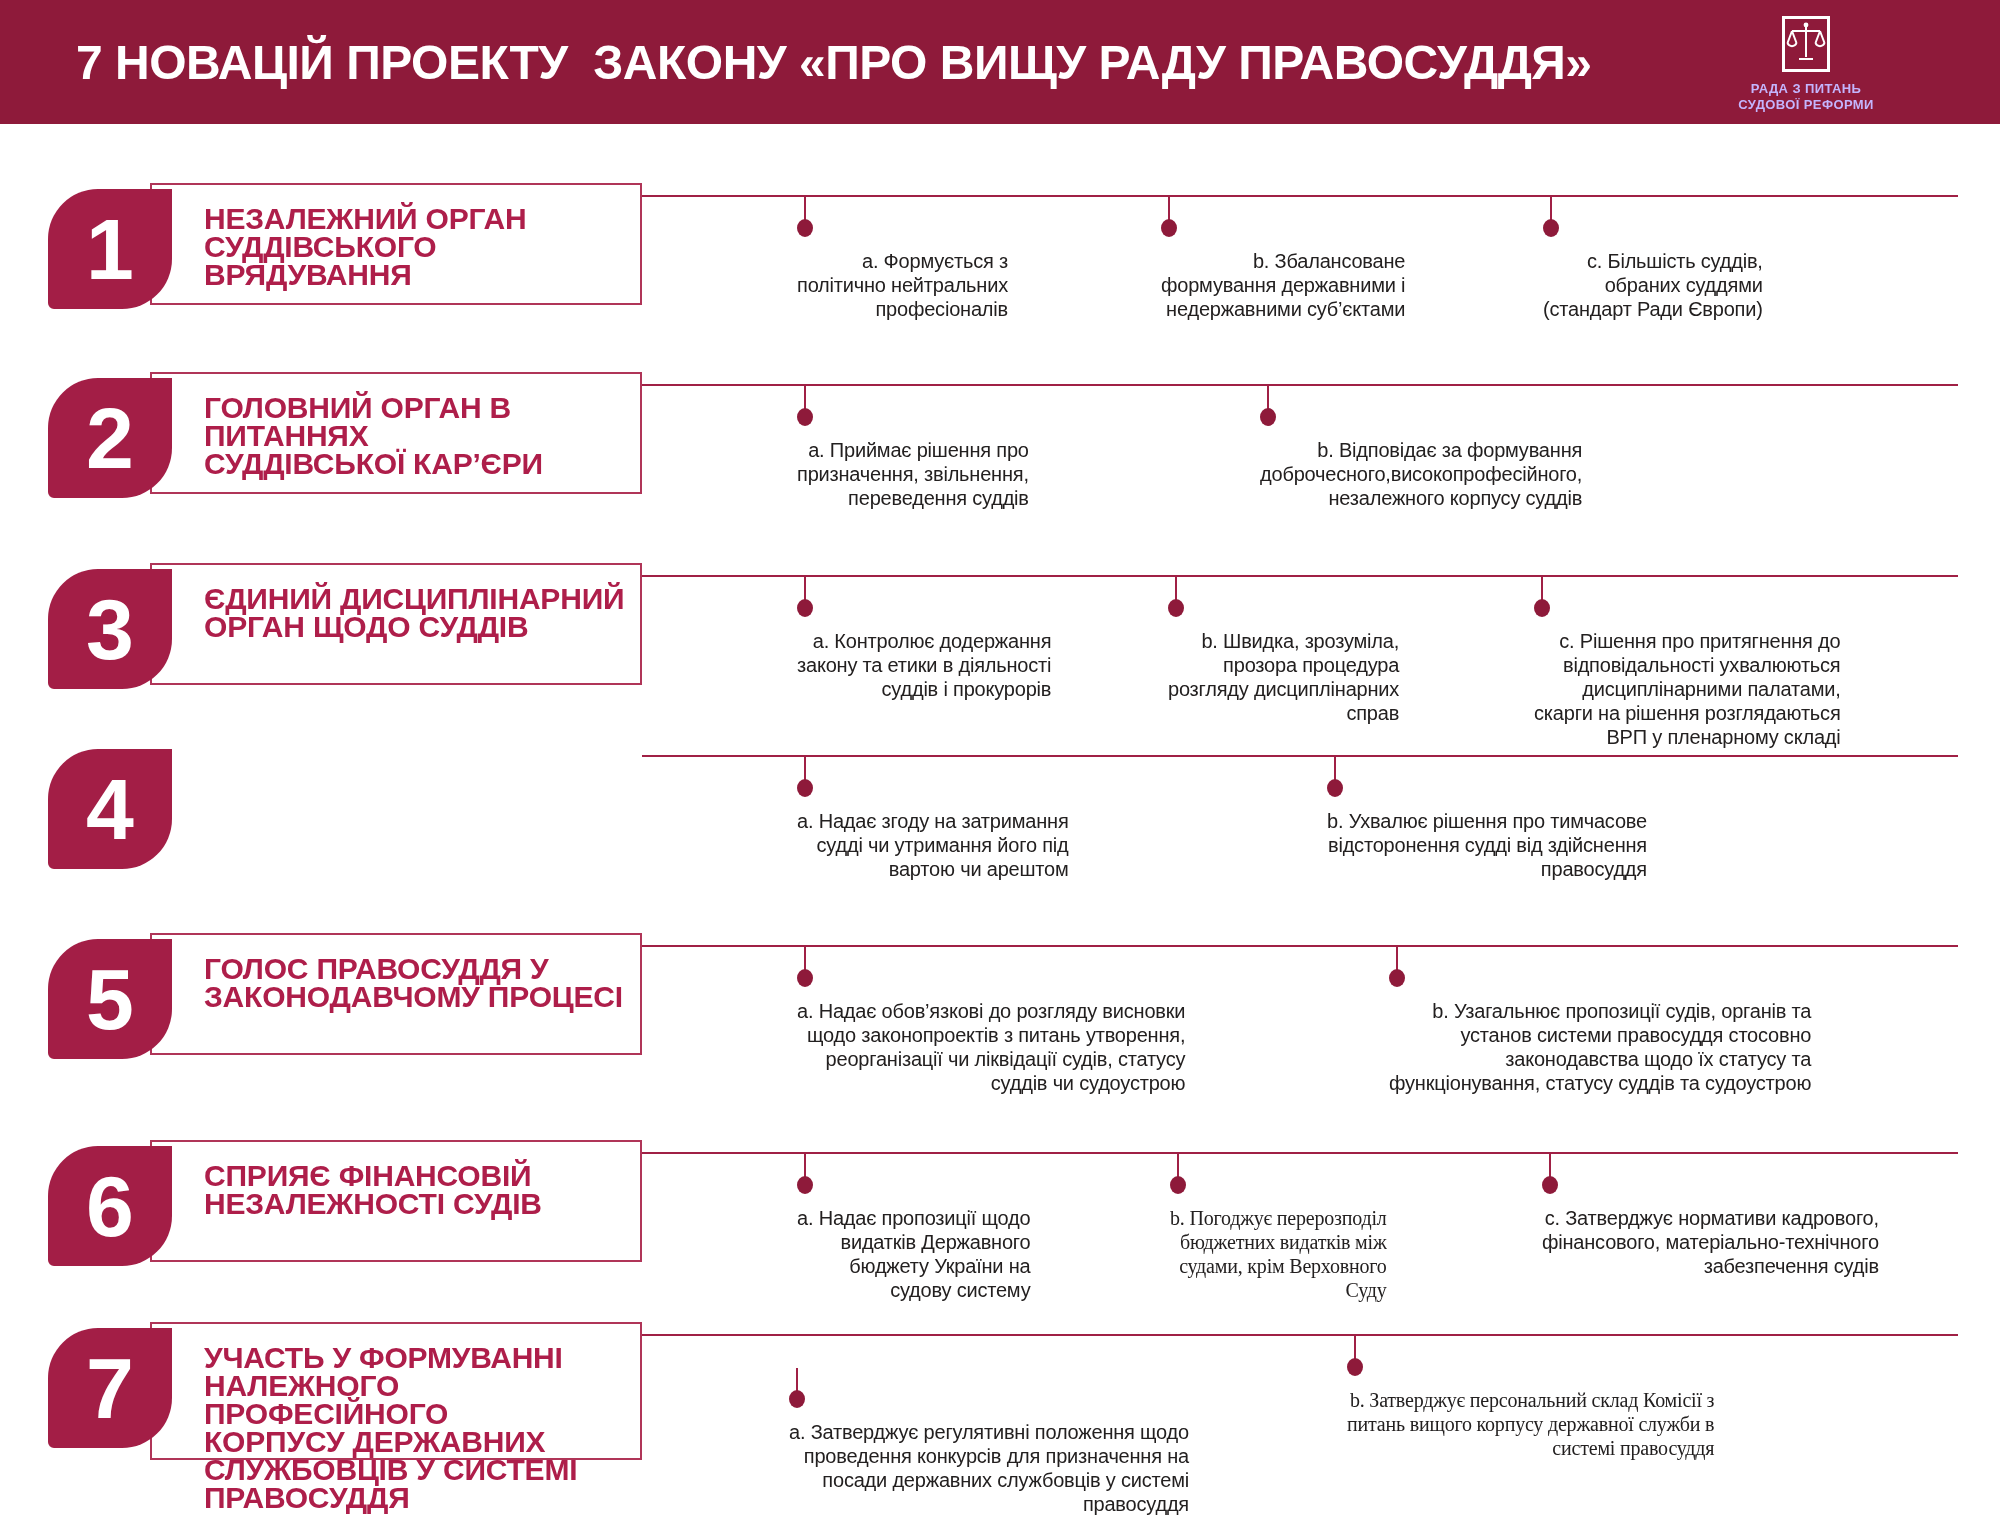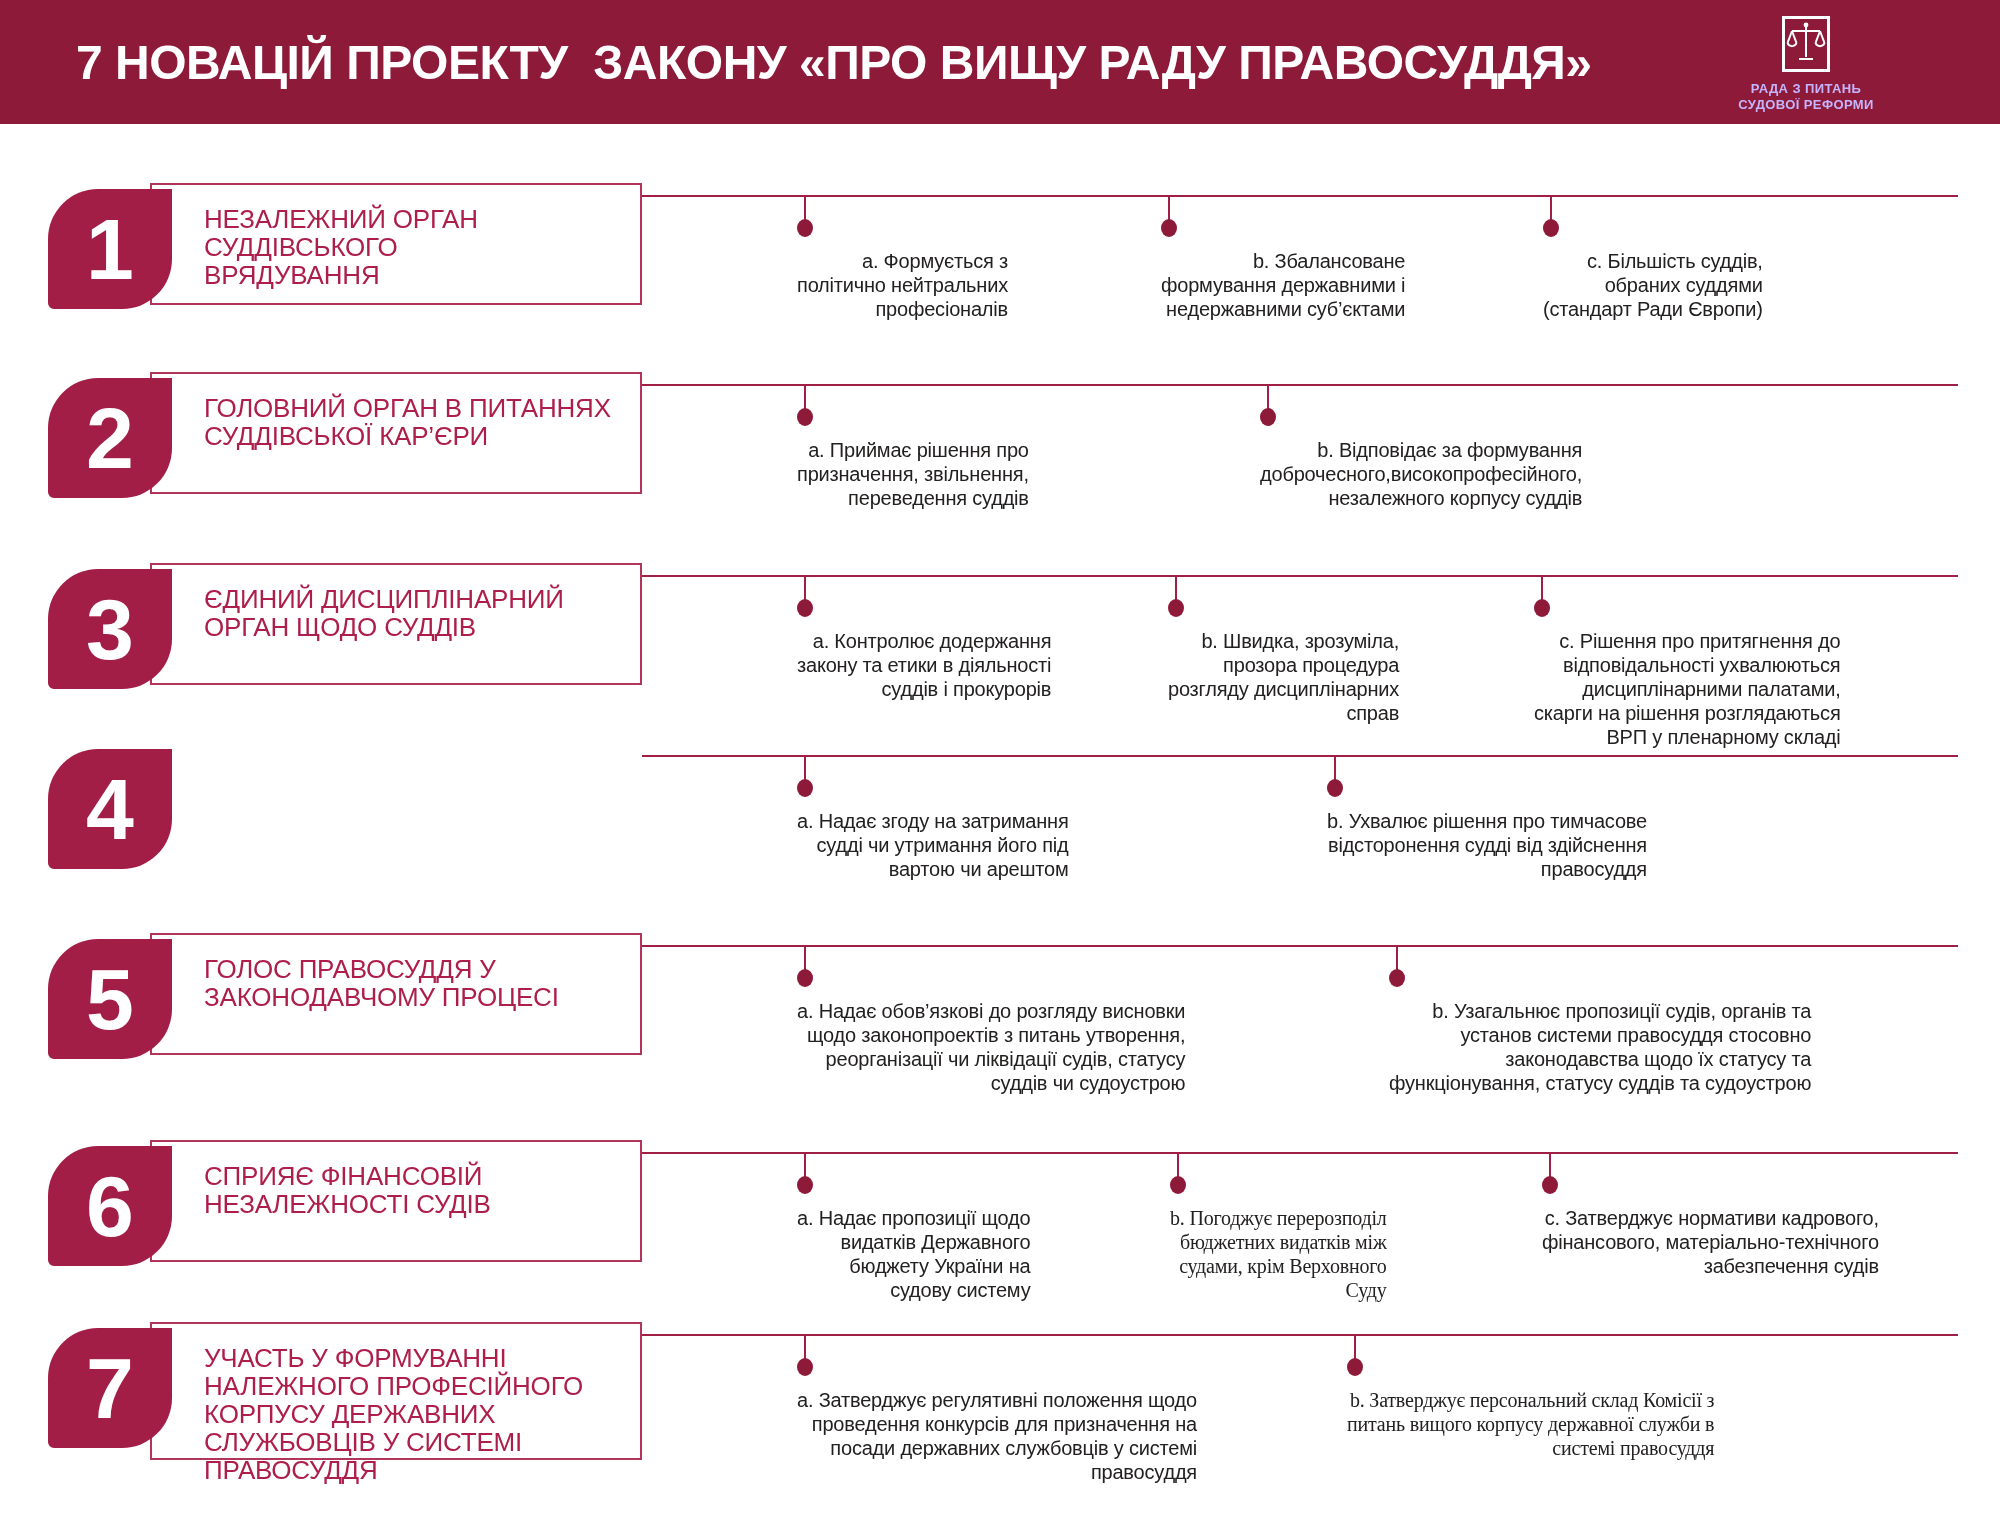--- a/index.html
+++ b/index.html
@@ -22,21 +22,21 @@
   .logo-square{width:48px;height:56px;border:3px solid #fff;display:flex;align-items:center;justify-content:center;}
   .logo-text{margin-top:9px;color:#c4b5fd;font-weight:bold;font-size:13px;line-height:16px;text-align:center;letter-spacing:0.4px;white-space:pre-line;}
   
   .row{position:absolute;left:0;width:2000px;}
   .titlebox{
     position:absolute;left:150px;top:0;width:492px;height:100%;
     background:#fff;border:2px solid var(--box_border);
   }
   .title{
     margin:0;padding:20px 10px 0 52px;
-    color:var(--title_text);font-weight:normal;font-size:26px;line-height:28px;
+    color:var(--title_text);font-weight:bold;font-size:30px;line-height:28px;
     letter-spacing:-0.2px;white-space:pre-line;
   }
   .badge{
     position:absolute;left:48px;top:6px;width:124px;height:120px;
     background:var(--badge);border-radius:50px 0 50px 6px;
     display:flex;align-items:center;justify-content:center;
   }
   .num{color:#fff;font-size:86px;font-weight:bold;line-height:1;}
   .items{position:absolute;left:642px;right:42px;top:12px;border-top:2px solid var(--line);}
   .item{position:absolute;top:0;}
@@ -243,21 +243,21 @@
     <div class="titlebox">
       <h2 class="title">СПРИЯЄ ФІНАНСОВІЙ
 НЕЗАЛЕЖНОСТІ СУДІВ</h2>
     </div>
     <div class="badge">
       <span class="num">6</span>
     </div>
   </section>
     <section class="row" style="top: 1322px; height: 138px;">
     <div class="items">
-        <div class="item" style="left: 155px;">
+        <div class="item" style="left: 147px; margin-top: 32px;">
     <div class="stem"></div>
     <div class="dot"></div>
     <p class="itemtext">a. Затверджує регулятивні положення щодо
 проведення конкурсів для призначення на
 посади державних службовців у системі
 правосуддя</p>
   </div>
         <div class="item" style="left: 705px; font-family: Liberation Serif, serif;">
     <div class="stem"></div>
     <div class="dot"></div>

